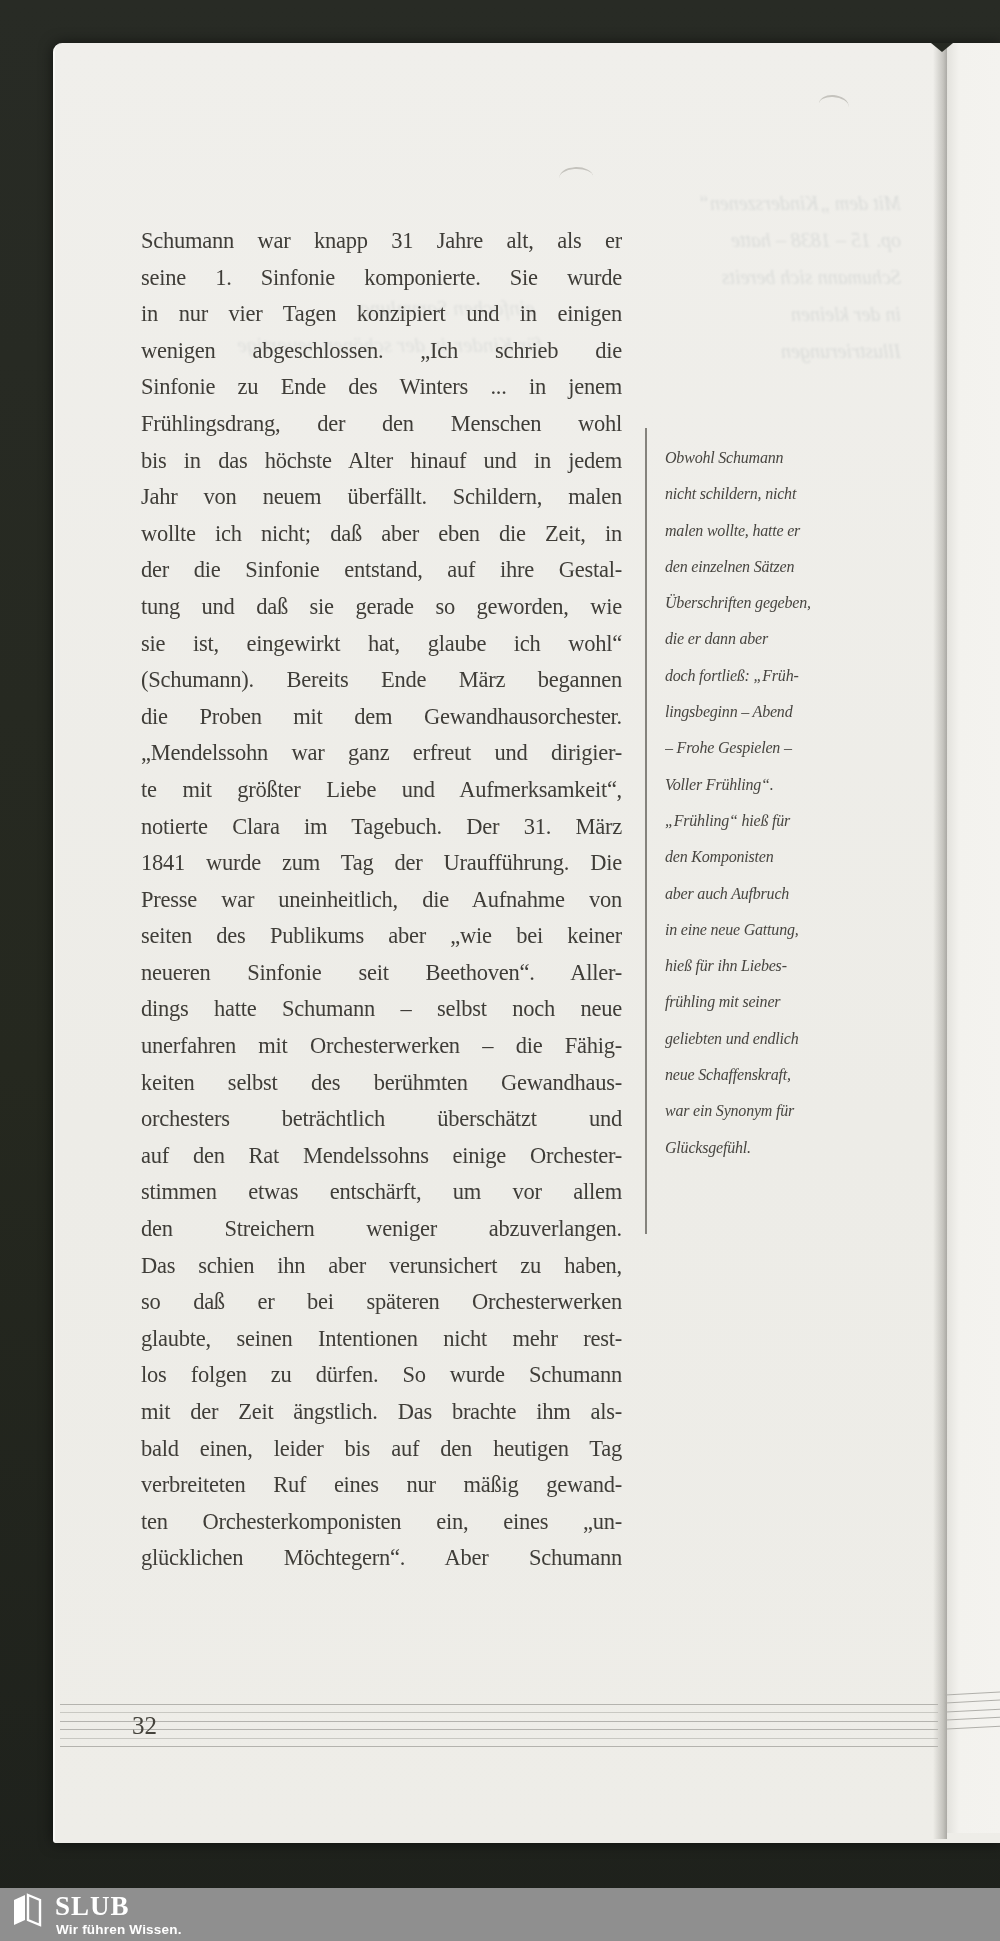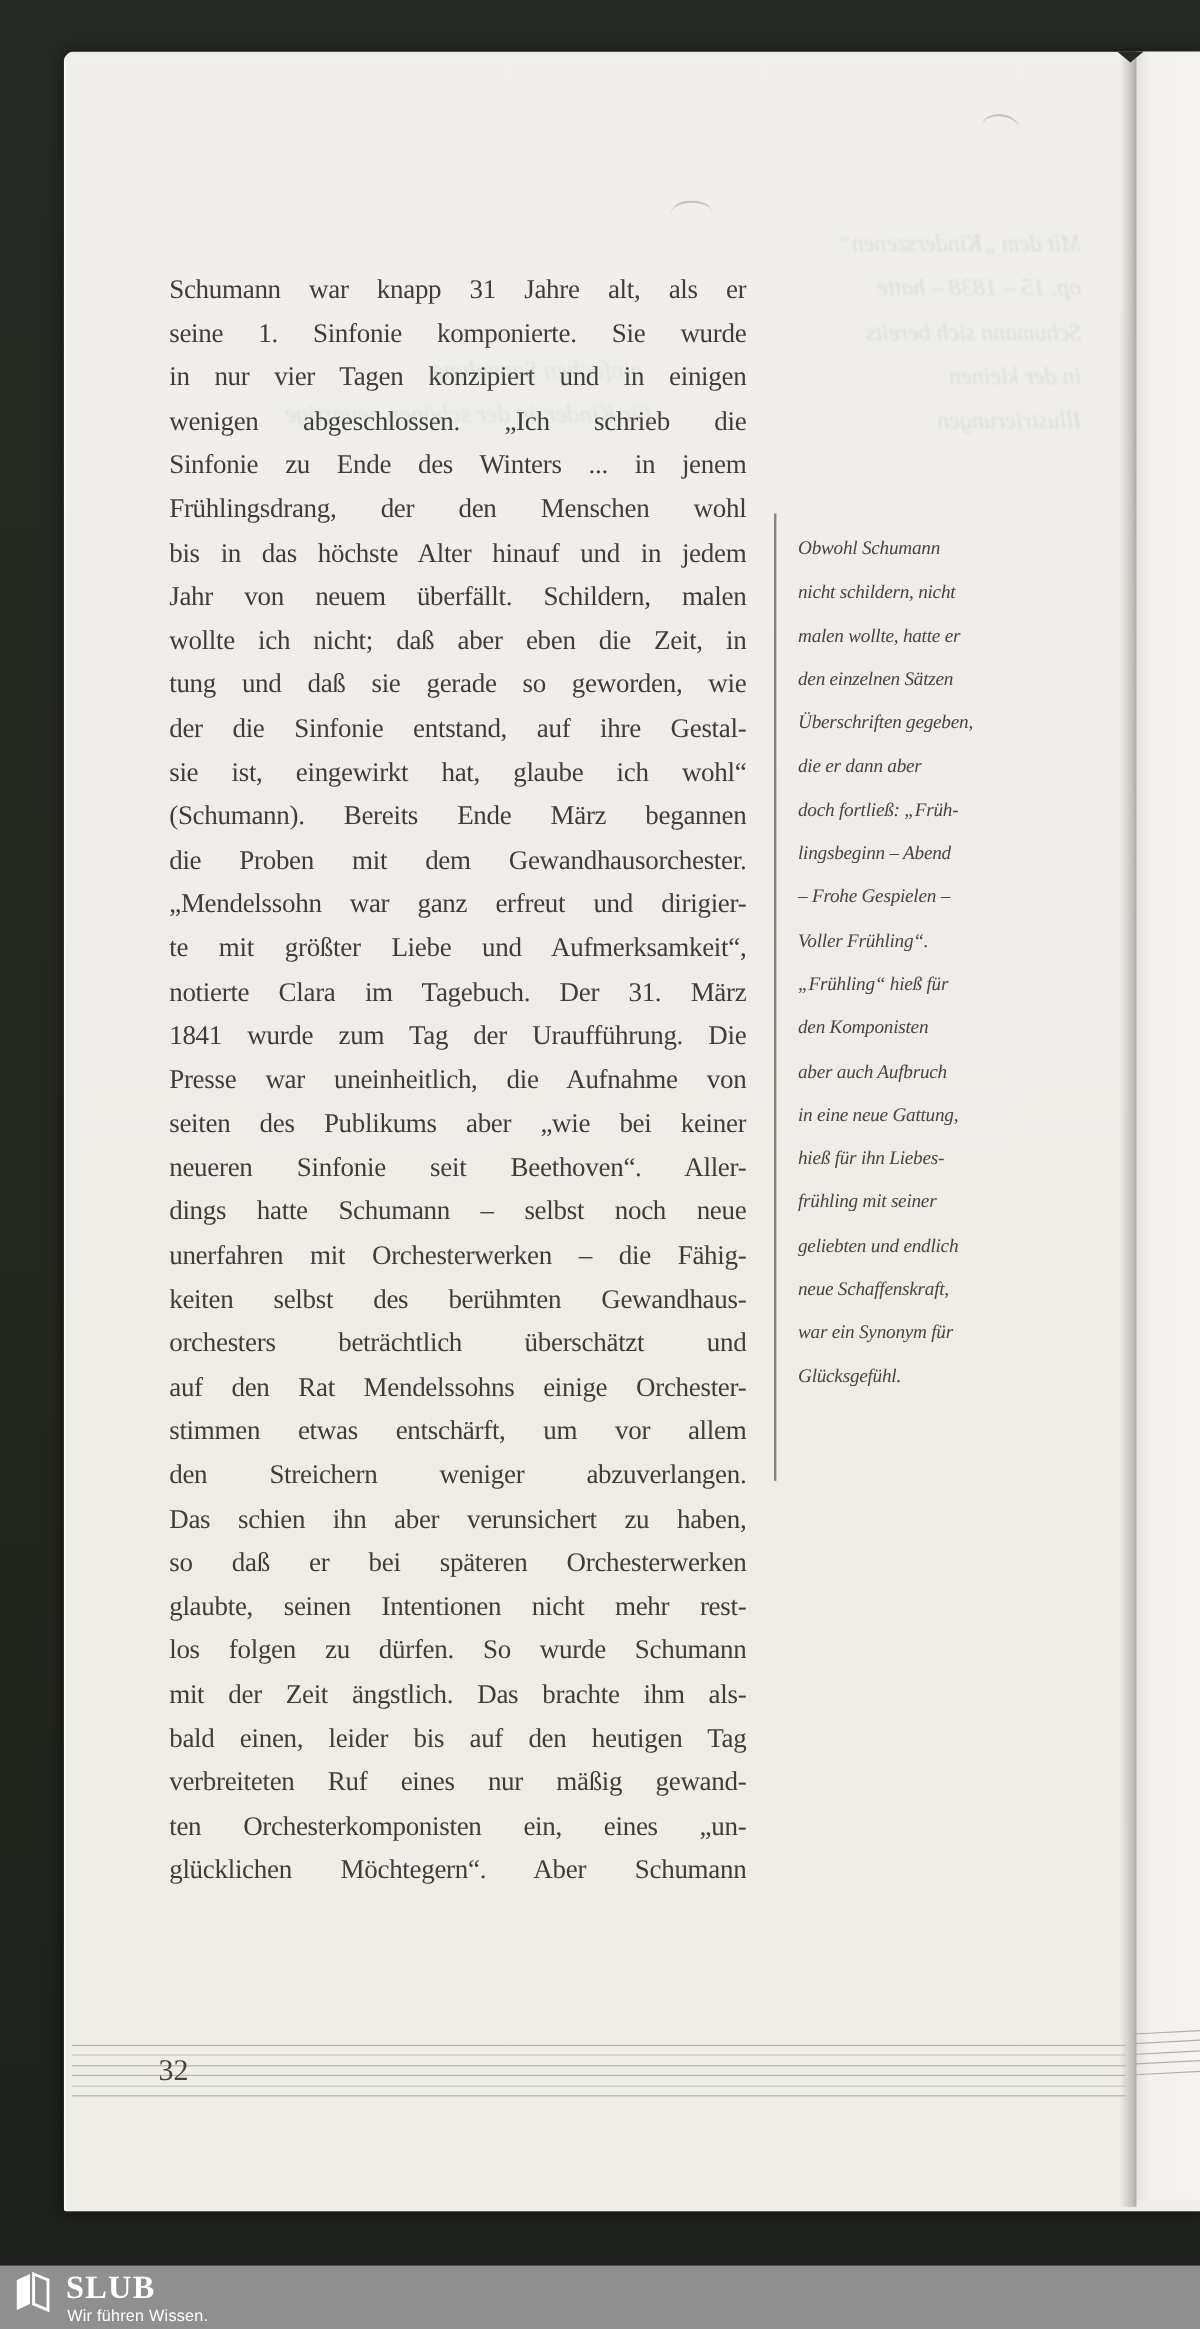--- a/index.html
+++ b/index.html
@@ -49,21 +49,21 @@
   .staff .rl:nth-child(2),.staff .rl:nth-child(5){opacity:.65;}
   .staff-right{position:absolute;left:891px;top:1650px;width:56px;transform:rotate(-3deg);}
   .staff-right .rl{height:1px;background:#b0afaa;margin-bottom:7.4px;}
   .folio{position:absolute;left:77px;top:1669px;font-size:25px;color:#45433c;}
   
   .footer-bar{position:absolute;left:0;top:1888px;width:1000px;height:67px;background:#8f8f8f;}
   .slub{position:absolute;left:12px;top:3px;width:300px;height:48px;cursor:pointer;}
   .slub svg{position:absolute;left:0;top:2px;}
   .slub-name{position:absolute;left:43px;top:0px;color:#fff;font-weight:bold;
         font-family:"Liberation Serif",serif;font-size:27px;letter-spacing:1px;line-height:30px;}
-  .slub-tagline{position:absolute;left:44px;top:31px;color:#fff;font-weight:normal;
+  .slub-tagline{position:absolute;left:44px;top:31px;color:#fff;font-weight:bold;
         font-family:"Liberation Sans",sans-serif;font-size:13.5px;letter-spacing:.2px;}
 </style>
 </head>
 <body>
 
 <div class="stage">
 
   <div class="page">
     <div class="right-strip"></div>
     <div class="fold-shadow"></div>
@@ -86,22 +86,22 @@
         <div class="para">
           <div class="line">Schumann war knapp 31 Jahre alt, als er</div>
           <div class="line">seine 1. Sinfonie komponierte. Sie wurde</div>
           <div class="line">in nur vier Tagen konzipiert und in einigen</div>
           <div class="line">wenigen abgeschlossen. „Ich schrieb die</div>
           <div class="line">Sinfonie zu Ende des Winters ... in jenem</div>
           <div class="line">Frühlingsdrang, der den Menschen wohl</div>
           <div class="line">bis in das höchste Alter hinauf und in jedem</div>
           <div class="line">Jahr von neuem überfällt. Schildern, malen</div>
           <div class="line">wollte ich nicht; daß aber eben die Zeit, in</div>
+          <div class="line">der die Sinfonie entstand, auf ihre Gestal-</div>
           <div class="line">tung und daß sie gerade so geworden, wie</div>
-          <div class="line">der die Sinfonie entstand, auf ihre Gestal-</div>
           <div class="line">sie ist, eingewirkt hat, glaube ich wohl“</div>
           <div class="line">(Schumann). Bereits Ende März begannen</div>
           <div class="line">die Proben mit dem Gewandhausorchester.</div>
           <div class="line">„Mendelssohn war ganz erfreut und dirigier-</div>
           <div class="line">te mit größter Liebe und Aufmerksamkeit“,</div>
           <div class="line">notierte Clara im Tagebuch. Der 31. März</div>
           <div class="line">1841 wurde zum Tag der Uraufführung. Die</div>
           <div class="line">Presse war uneinheitlich, die Aufnahme von</div>
           <div class="line">seiten des Publikums aber „wie bei keiner</div>
           <div class="line">neueren Sinfonie seit Beethoven“. Aller-</div>

